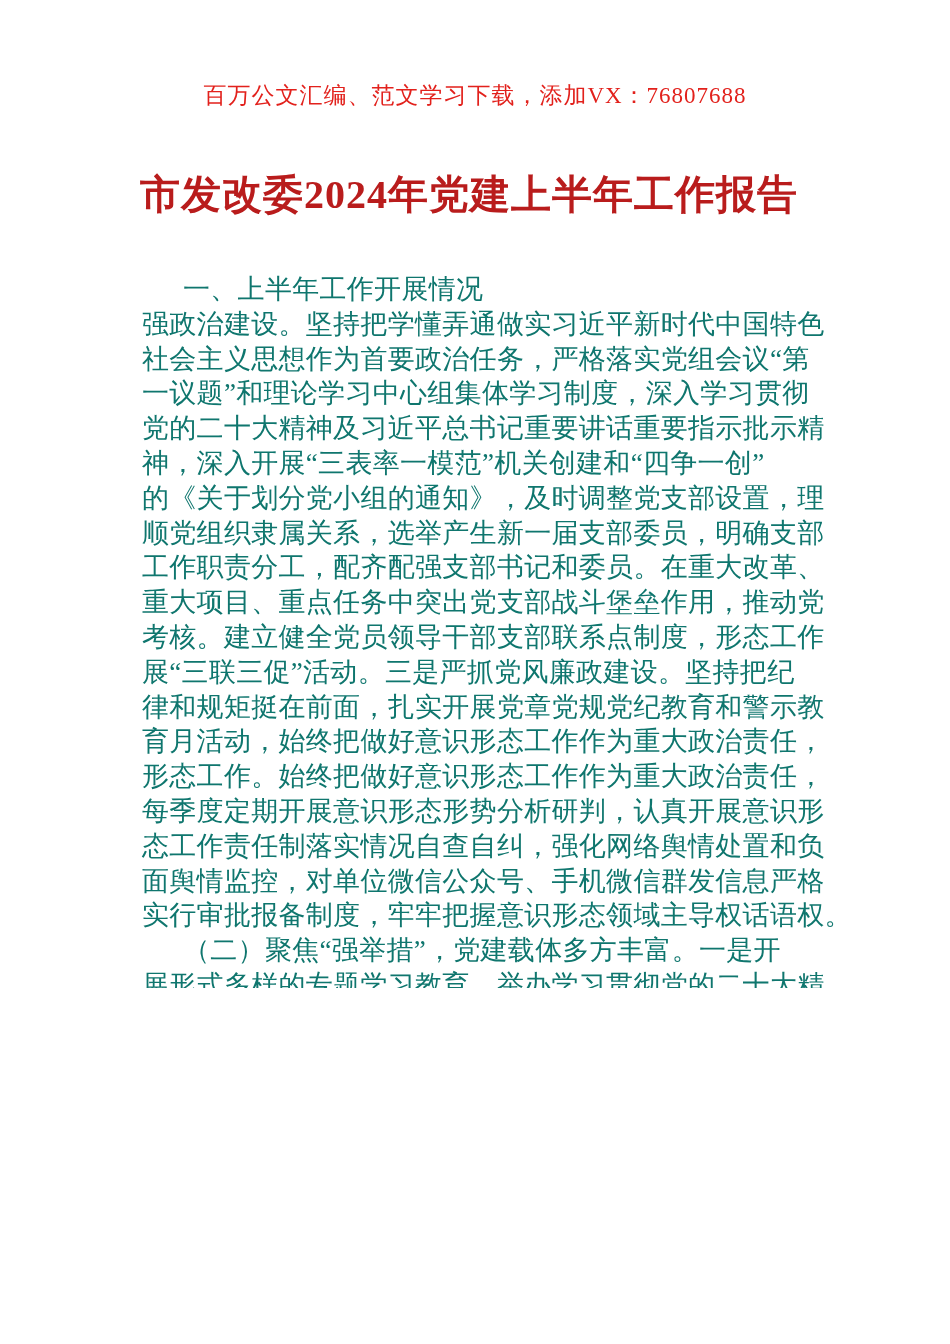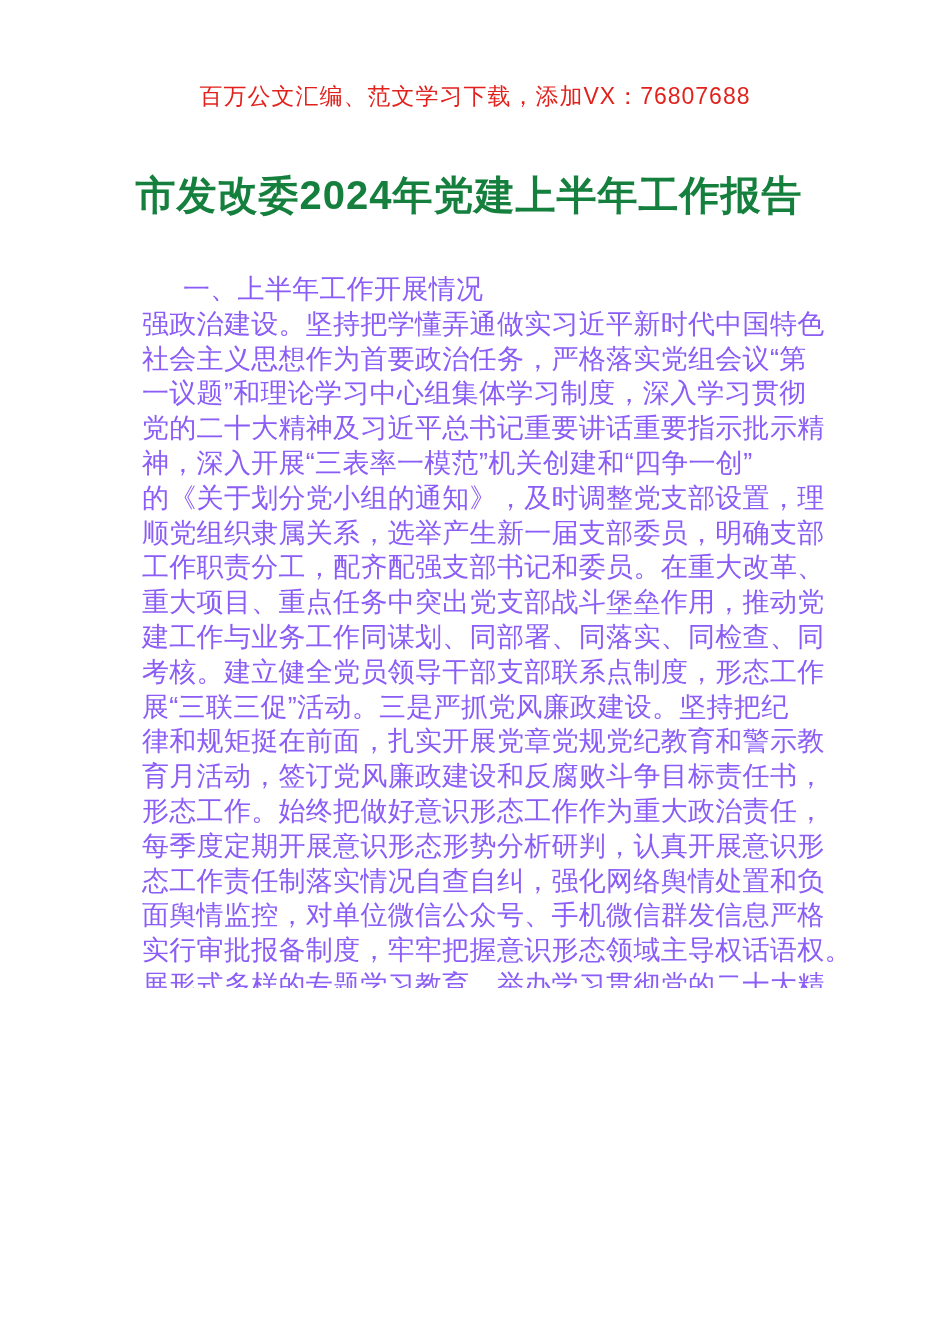--- a/index.html
+++ b/index.html
@@ -6,21 +6,21 @@
     margin: 0;
     padding: 0;
     background: #ffffff;
   }
   .page {
     position: relative;
     width: 950px;
     height: 988px;
     background: #ffffff;
     overflow: hidden;
-    font-family: Liberation Sans, sans-serif;
+    font-family: Liberation Serif, serif;
     color: #000000;
   }
   .notice {
     position: absolute;
     top: 80px;
     left: 0;
     right: 0;
     text-align: center;
     font-size: 23px;
     line-height: 32px;
@@ -30,35 +30,35 @@
   .title {
     position: absolute;
     top: 168px;
     left: 0;
     right: 12px;
     margin: 0;
     text-align: center;
     font-size: 40px;
     line-height: 54px;
     font-weight: 700;
-    color: #15803d;
+    color: #b91c1c;
     letter-spacing: 1px;
   }
   .body-text {
     position: absolute;
     top: 272px;
     left: 142px;
     width: 690px;
   }
   .line {
     font-size: 27px;
     line-height: 34.8px;
     white-space: nowrap;
     letter-spacing: 0.3px;
-    color: #8b5cf6;
+    color: #0f766e;
     font-weight: 400;
   }
   .indent {
     text-indent: 41px;
   }
 </style>
 </head>
 <body>
 
 <div class="page">
@@ -72,28 +72,28 @@
     <div id="paragraphs">
         <div class="line">强政治建设。坚持把学懂弄通做实习近平新时代中国特色</div>
         <div class="line">社会主义思想作为首要政治任务，严格落实党组会议“第</div>
         <div class="line">一议题”和理论学习中心组集体学习制度，深入学习贯彻</div>
         <div class="line">党的二十大精神及习近平总书记重要讲话重要指示批示精</div>
         <div class="line">神，深入开展“三表率一模范”机关创建和“四争一创”</div>
         <div class="line">的《关于划分党小组的通知》，及时调整党支部设置，理</div>
         <div class="line">顺党组织隶属关系，选举产生新一届支部委员，明确支部</div>
         <div class="line">工作职责分工，配齐配强支部书记和委员。在重大改革、</div>
         <div class="line">重大项目、重点任务中突出党支部战斗堡垒作用，推动党</div>
-        <div class="line">建工作与业务工作同谋划、同部署、同落实、同检查、同</div>
         <div class="line">考核。建立健全党员领导干部支部联系点制度，形态工作</div>
         <div class="line">展“三联三促”活动。三是严抓党风廉政建设。坚持把纪</div>
         <div class="line">律和规矩挺在前面，扎实开展党章党规党纪教育和警示教</div>
-        <div class="line">育月活动，签订党风廉政建设和反腐败斗争目标责任书，</div>
+        <div class="line">育月活动，始终把做好意识形态工作作为重大政治责任，</div>
         <div class="line">形态工作。始终把做好意识形态工作作为重大政治责任，</div>
         <div class="line">每季度定期开展意识形态形势分析研判，认真开展意识形</div>
         <div class="line">态工作责任制落实情况自查自纠，强化网络舆情处置和负</div>
         <div class="line">面舆情监控，对单位微信公众号、手机微信群发信息严格</div>
         <div class="line">实行审批报备制度，牢牢把握意识形态领域主导权话语权。</div>
+        <div class="line indent">（二）聚焦“强举措”，党建载体多方丰富。一是开</div>
         <div class="line">展形式多样的专题学习教育。举办学习贯彻党的二十大精</div>
         <div class="line">神读书班、党纪学习教育读书班16场次，通过专家辅导、</div>
       </div>
   </div>
 
 </div>
 
 </body></html>

